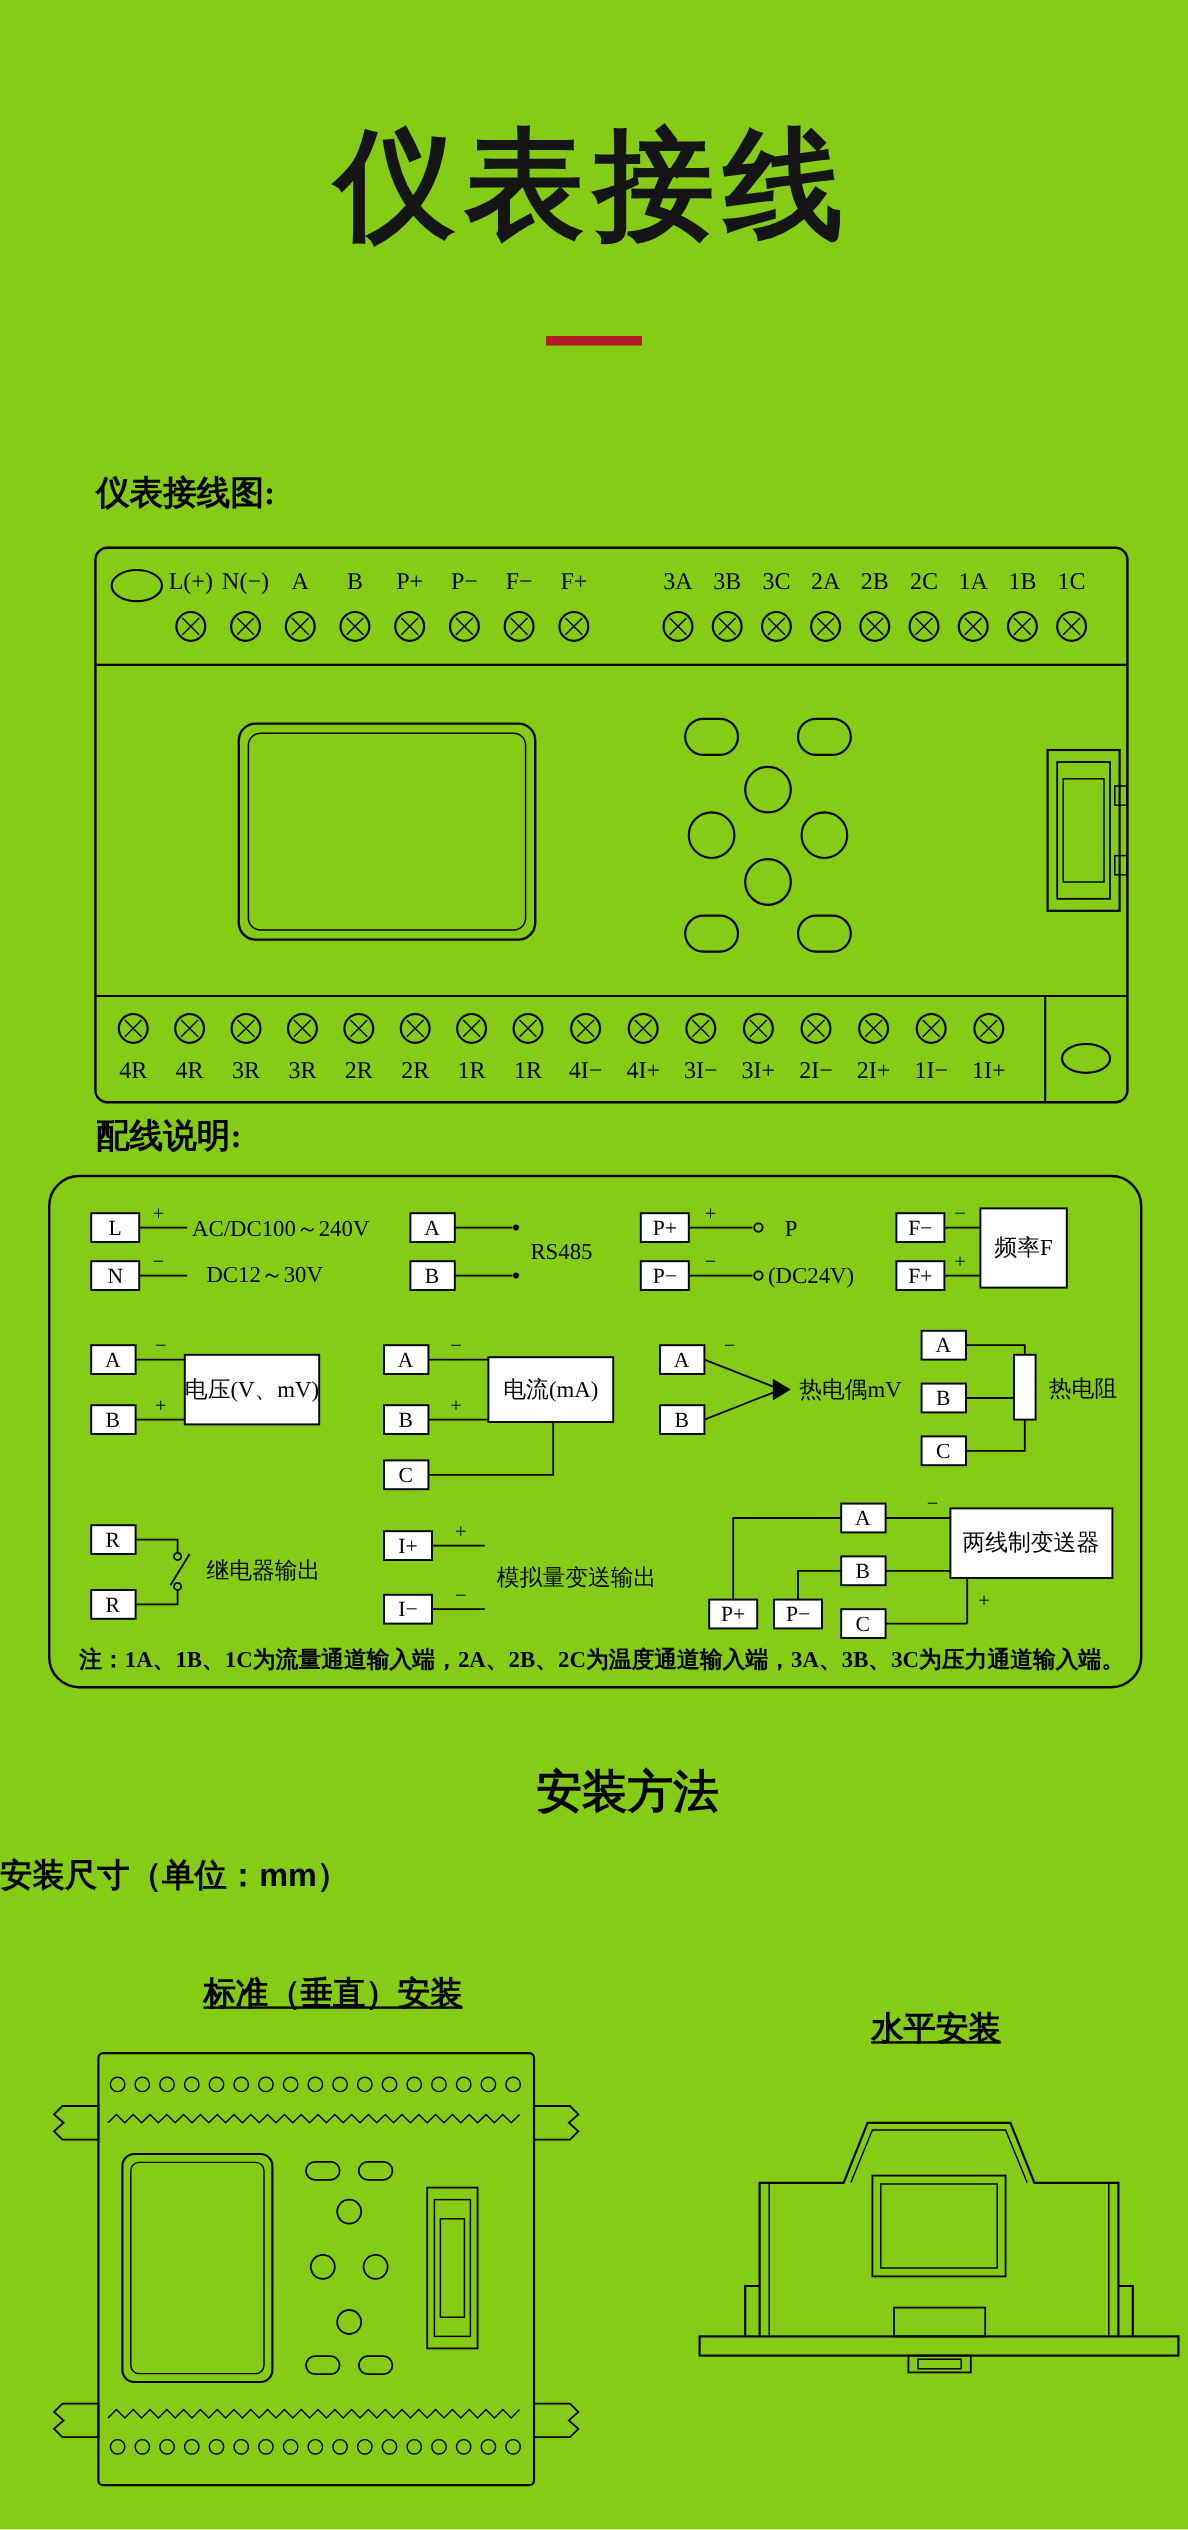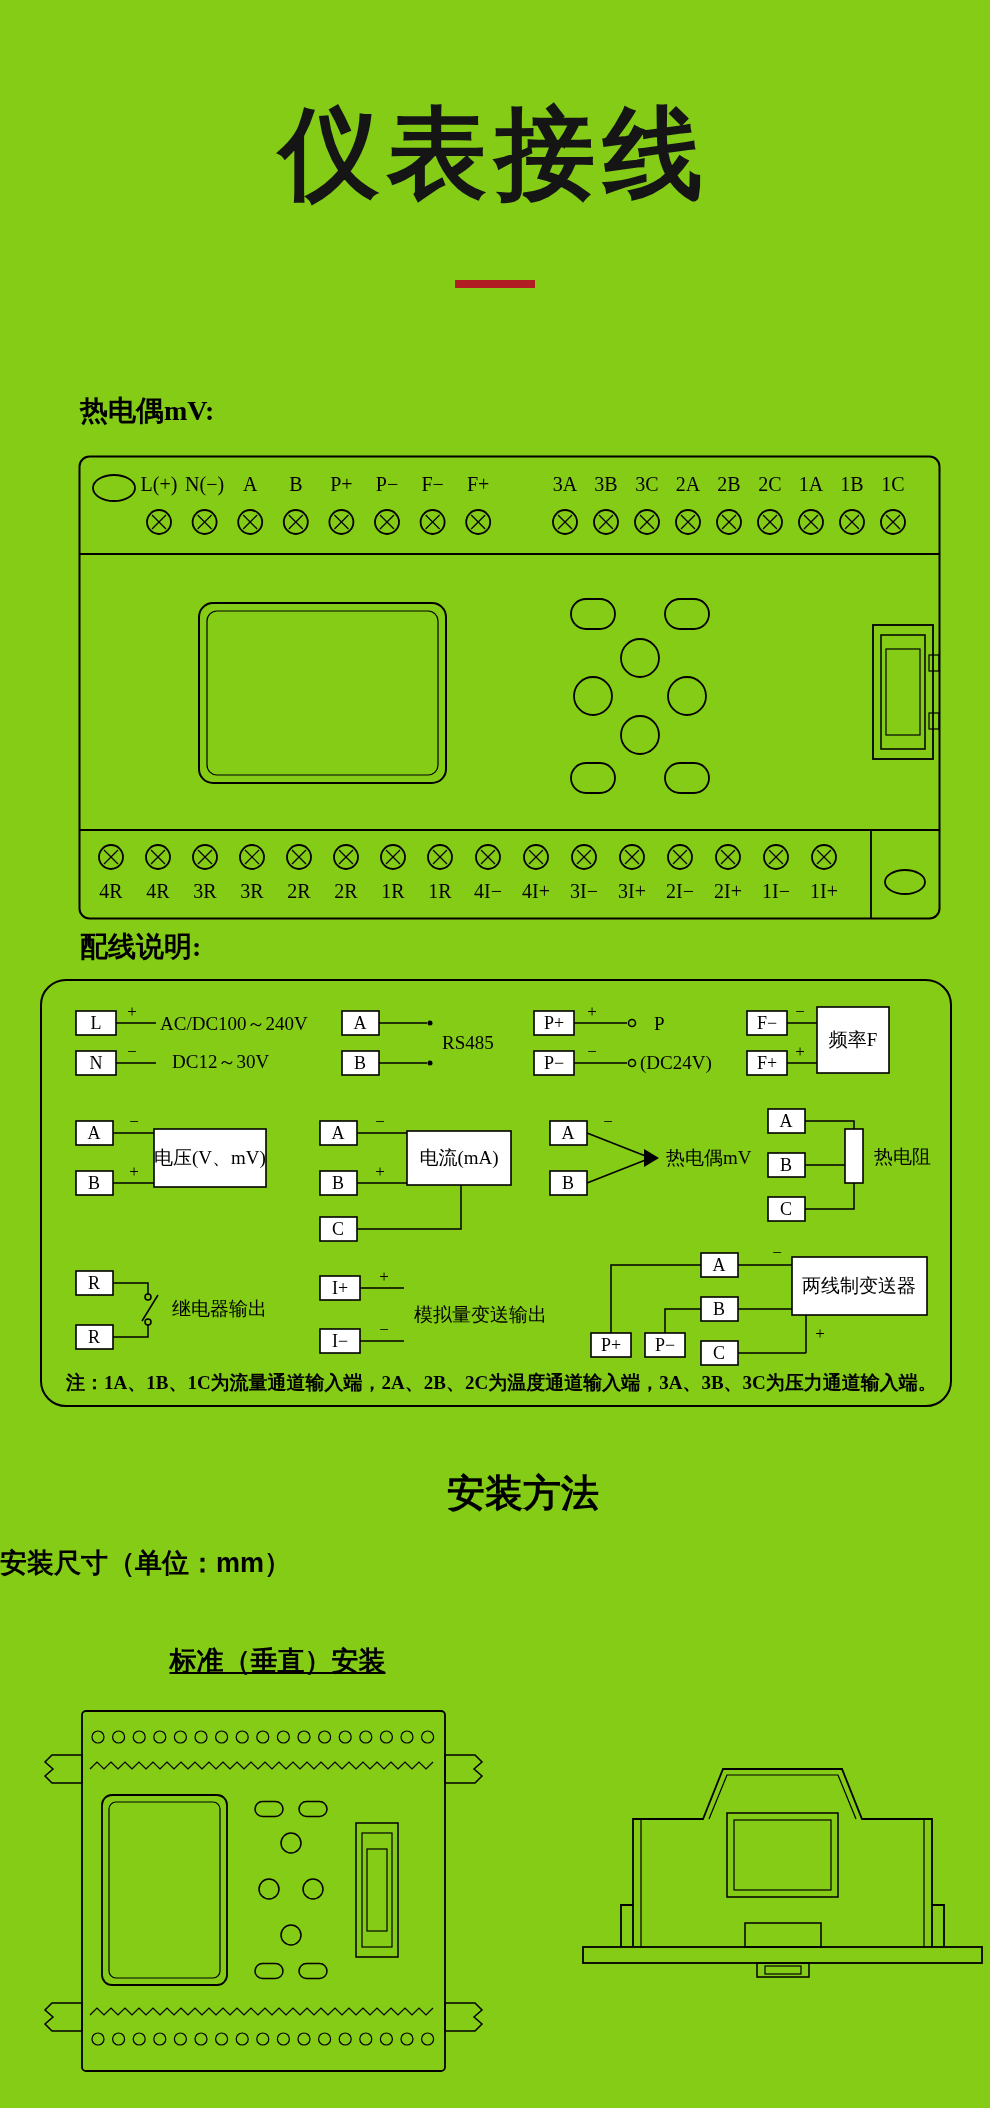--- a/index.html
+++ b/index.html
@@ -35,21 +35,21 @@
   .thin{stroke:#000;stroke-width:1.2;fill:none;}
 </style>
 </head>
 <body>
 
 <div class="page">
 
   <div class="h1">仪表接线</div>
   <div class="rule" style="background: rgb(176, 30, 35);"></div>
 
-  <div class="seclabel" style="top:392px">热电偶mV:</div>
+  <div class="seclabel" style="top:392px">仪表接线图:</div>
 
   <svg id="device-svg" viewBox="0 0 863 465" style="left:78px;top:455px;width:863px;height:465px">
     <rect class="o2" x="1.5" y="1.5" width="860" height="462" rx="10" fill="#fff"></rect>
     <ellipse class="o18" cx="36" cy="33" rx="21" ry="13"></ellipse>
     <line class="o18" x1="2" y1="99" x2="861" y2="99"></line>
     <line class="o18" x1="2" y1="375" x2="861" y2="375"></line>
     <line class="o18" x1="793" y1="375" x2="793" y2="463"></line>
     <ellipse class="o18" cx="827" cy="427" rx="20" ry="12"></ellipse>
 
     <g>
@@ -379,20 +379,21 @@
         <text class="cm" x="817" y="311">两线制变送器</text>
       </g>
 
       <text class="note" x="24" y="408">注：1A、1B、1C为流量通道输入端，2A、2B、2C为温度通道输入端，3A、3B、3C为压力通道输入端。</text>
     </svg>
   </div>
 
   <div class="h2" style="top:1468px">安装方法</div>
   <div class="h3" style="top:1545px">安装尺寸（单位：mm）</div>
   <div class="dlabel" style="left:115px;top:1643px;width:325px">标准（垂直）安装</div>
+  <div class="dlabel" style="left:660px;top:1672px;width:240px">水平安装</div>
 
   <svg id="vinstall-svg" viewBox="0 0 450 372" style="left:40px;top:1705px;width:450px;height:372px">
     <defs>
       <pattern id="hatch" width="6" height="6" patternUnits="userSpaceOnUse" patternTransform="rotate(45)">
         <line x1="0" y1="0" x2="0" y2="6" stroke="#000" stroke-width="1.2"></line>
       </pattern>
     </defs>
     <path class="o15" fill="url(#hatch)" d="M42,50 L12,50 L5,57 L13,64 L5,71 L12,78 L42,78 Z"></path>
     <path class="o15" fill="url(#hatch)" d="M405,50 L435,50 L442,57 L434,64 L442,71 L435,78 L405,78 Z"></path>
     <path class="o15" fill="url(#hatch)" d="M42,298 L12,298 L5,305 L13,312 L5,319 L12,326 L42,326 Z"></path>

